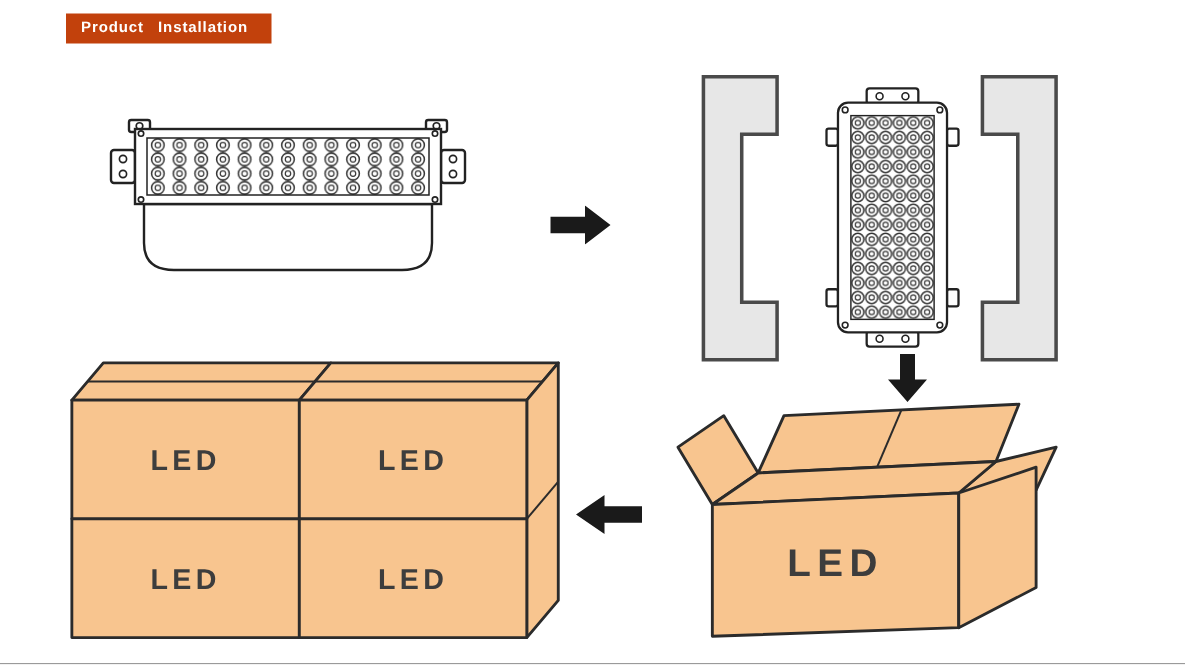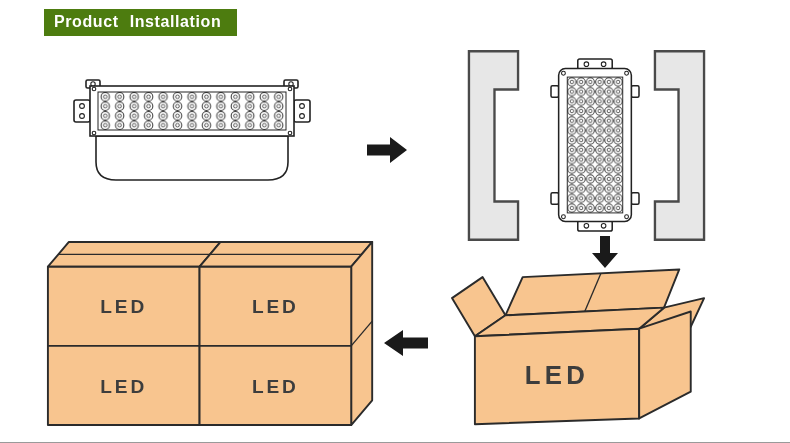--- a/index.html
+++ b/index.html
@@ -1,19 +1,19 @@
 <!DOCTYPE html>
 <html><head>
 <meta charset="utf-8">
 <style>
   html,body{margin:0;padding:0;background:#ffffff;}
   #canvas{position:relative;width:790px;height:443px;background:#ffffff;
           font-family:"Liberation Sans",sans-serif;overflow:hidden;}
   .abs{position:absolute;}
-  #banner{left:44px;top:9px;background:#4d7c0f;color:#ffffff;font-size:16px;
+  #banner{left:44px;top:9px;background:#c2410c;color:#ffffff;font-size:10px;
           font-weight:bold;letter-spacing:.6px;word-spacing:6px;
           padding:4px 16px 5px 10px;}
   svg{display:block;}
   .ln{fill:#ffffff;stroke:#222222;stroke-width:1.6;}
   .screw{fill:#ffffff;stroke:#222222;stroke-width:1.1;}
   .led-ring{fill:none;stroke:#333333;stroke-width:1;}
   .led-core{fill:none;stroke:#333333;stroke-width:.8;}
   .foam{fill:#E7E7E7;stroke:#4A4A4A;stroke-width:2.4;}
   .carton{fill:#F8C58F;stroke:#2B2B2B;stroke-width:2;stroke-linejoin:round;}
   .carton-seam{fill:none;stroke:#2B2B2B;stroke-width:1.4;}

